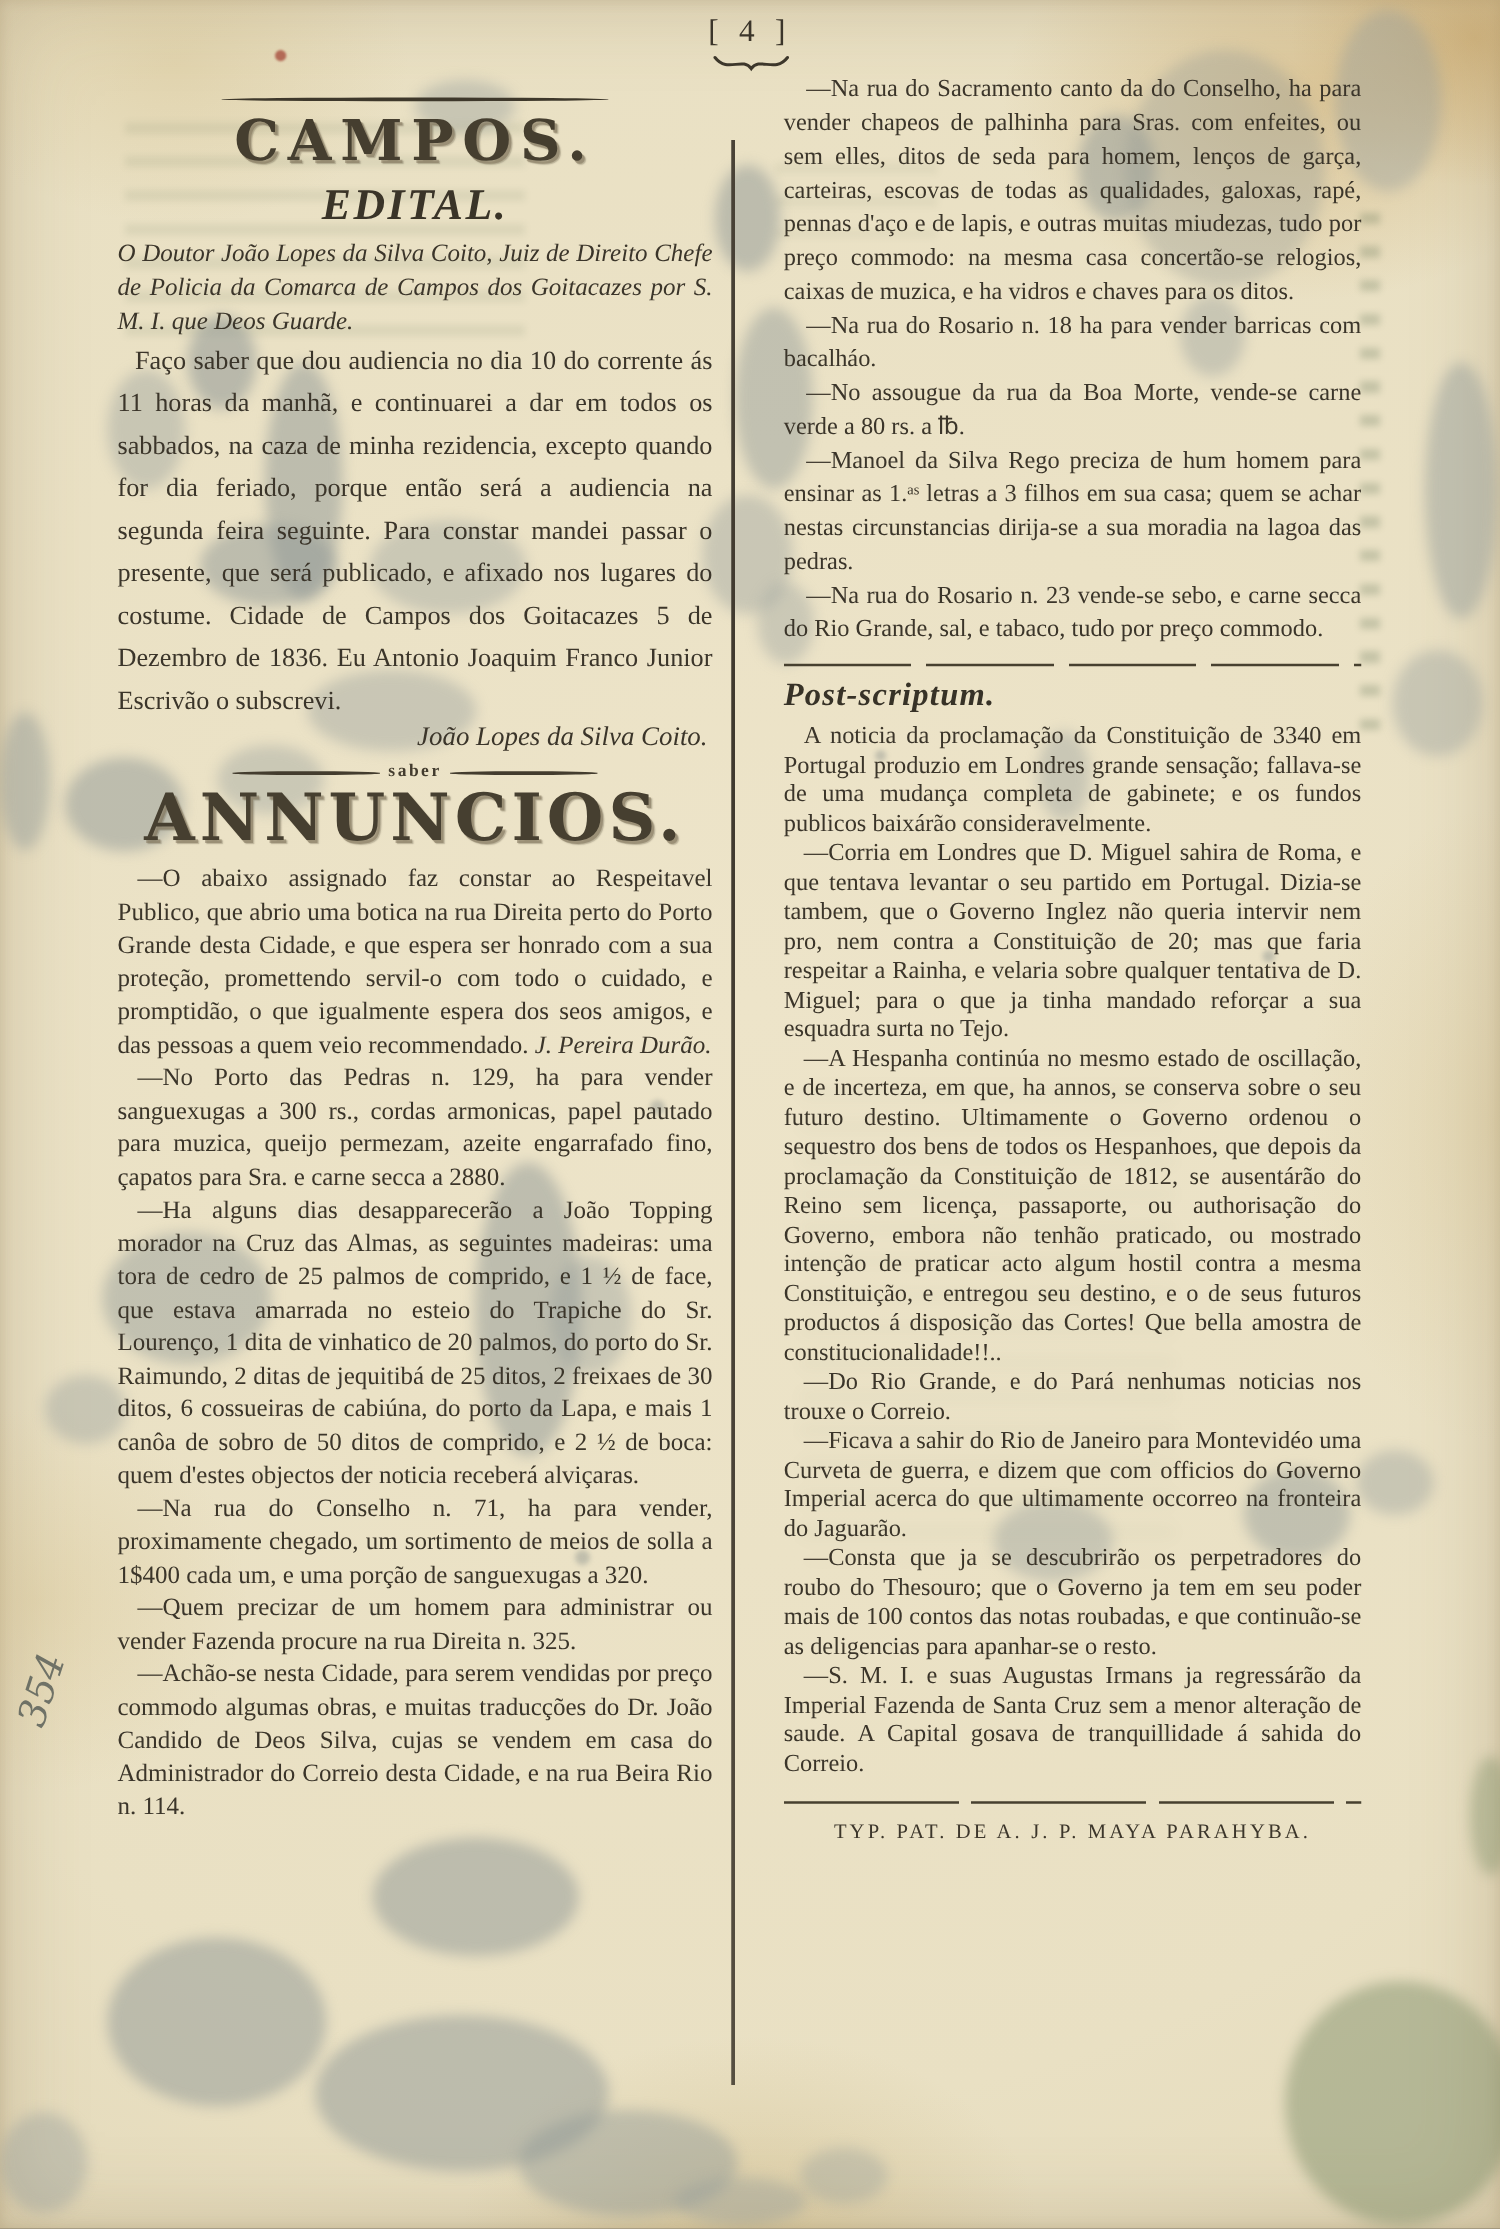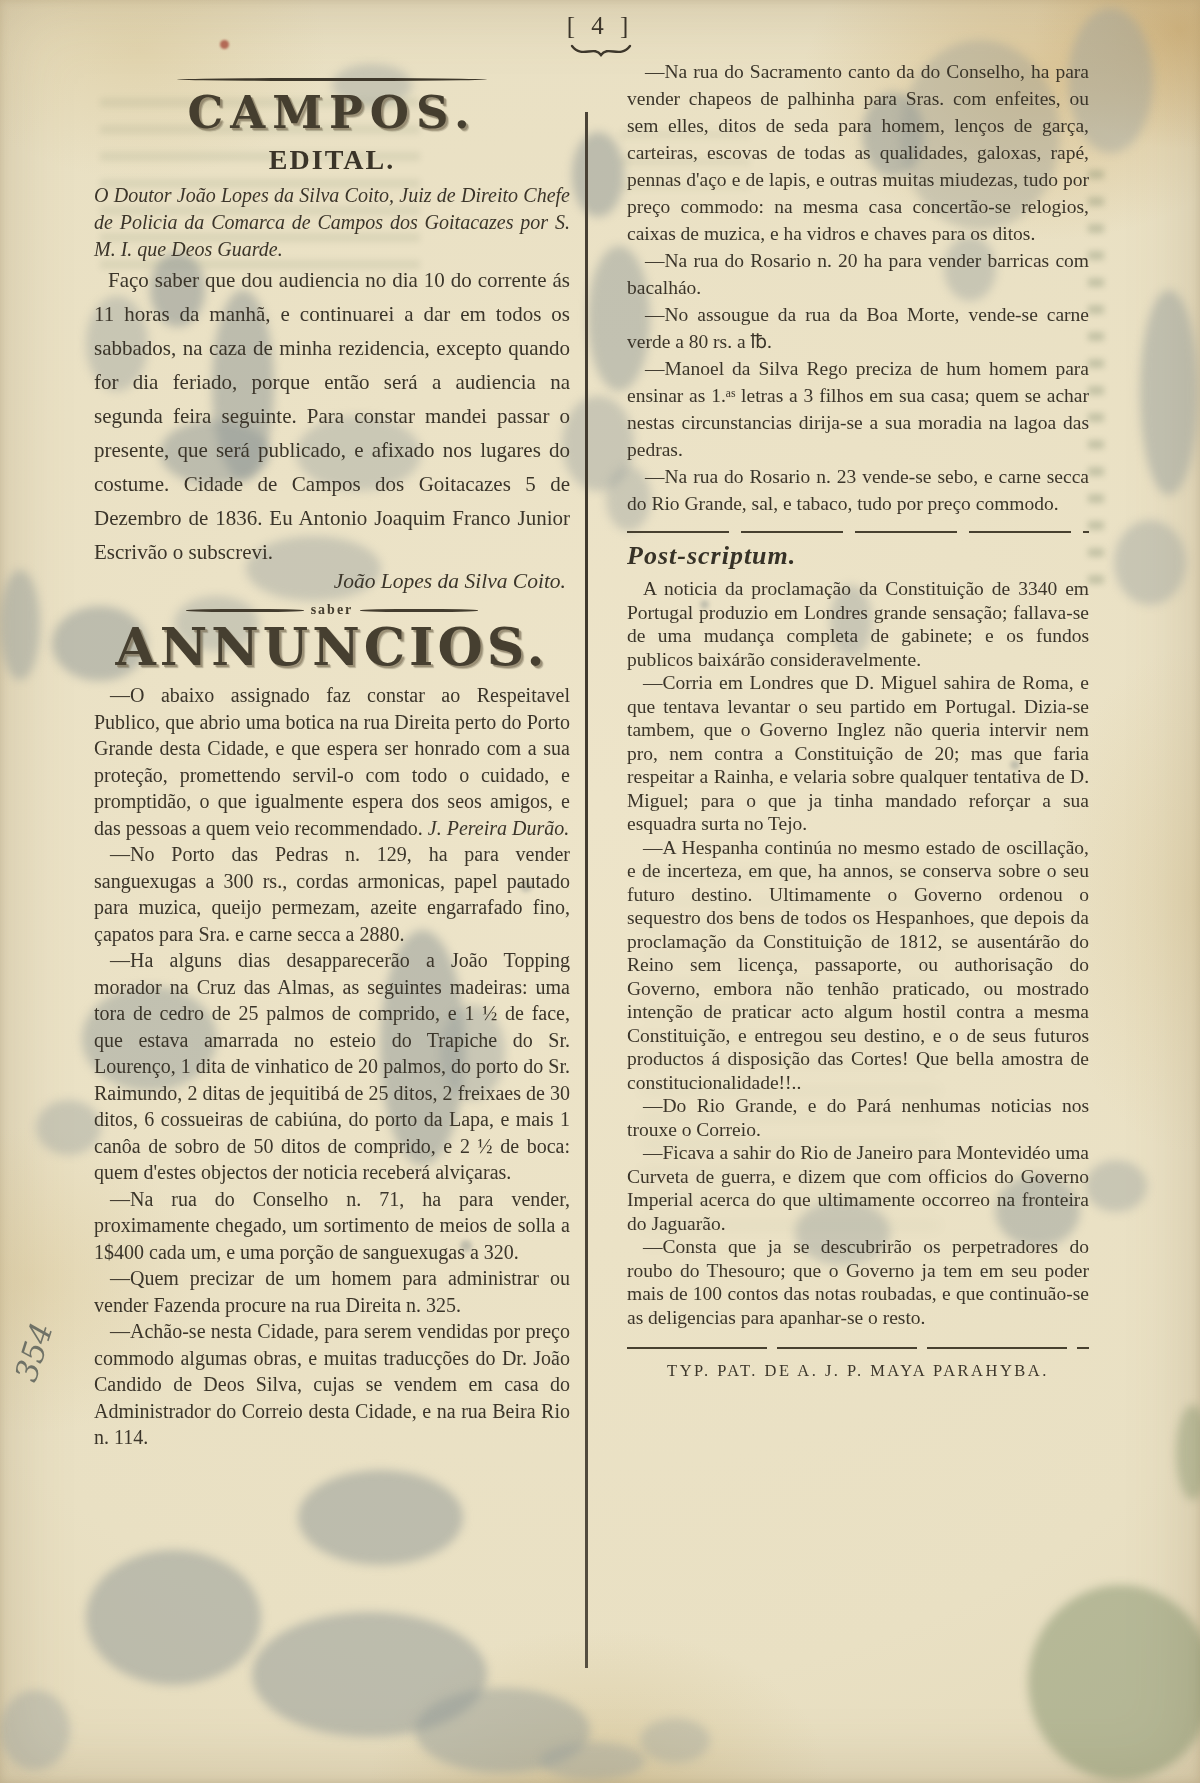--- a/index.html
+++ b/index.html
@@ -30,21 +30,21 @@
   .margin-note{position:absolute;left:4px;top:1334px;transform:rotate(-72deg);
     font-size:31px;font-style:italic;font-family:"DejaVu Serif",serif;color:rgba(86,91,85,.82);}
   .col{position:absolute;text-align:justify;}
   .col-left{left:94px;top:78px;width:476px;}
   .col-right{left:627px;top:58px;width:462px;}
   .col p{margin:0;}
   .masthead-rule{height:3px;width:310px;margin:0 auto;background:#3e382b;border-radius:50%;}
   .masthead{margin:8px 0 0;text-align:center;font-family:"DejaVu Serif",serif;font-size:45px;
     line-height:1.05;letter-spacing:7px;font-weight:700;color:#453e2f;
     text-shadow:2px 2px 0 rgba(131,119,92,.55), 3px 3px 1px rgba(90,80,60,.35);}
-  .edital-h{margin:8px 0 6px;text-align:center;font-size:28px;letter-spacing:2px;font-weight:700;color:#3a3428;}
+  .edital-h{margin:8px 0 6px;text-align:center;font-size:35px;letter-spacing:2px;font-weight:700;color:#3a3428;font-style:italic;}
   .intro{font-style:italic;font-size:20px;line-height:27px;}
   .edital-body{font-size:21px;line-height:34px;text-indent:14px;}
   .signature{font-style:italic;text-align:right;font-size:21.5px;padding-right:4px;margin-top:2px;}
   .ornament{display:flex;align-items:center;justify-content:center;gap:7px;margin:9px 0 2px;}
   .orn-line{height:2.5px;flex:0 0 118px;background:#433c2e;border-radius:50%;}
   .orn-dots{font-size:14px;letter-spacing:2px;font-weight:bold;color:#433c2e;line-height:1;}
   .annuncios-h{margin:4px 0 9px;text-align:center;font-family:"DejaVu Serif",serif;font-size:52px;
     line-height:1;letter-spacing:4px;font-weight:700;color:#463f30;
     text-shadow:2px 2px 0 rgba(131,119,92,.55), 3px 3px 1px rgba(90,80,60,.35);}
   .ann-item{font-size:20px;line-height:26.5px;text-indent:16px;}
@@ -137,29 +137,30 @@
     <p class="ann-item"><span>—O abaixo assignado faz constar ao Respeitavel Publico, que abrio uma botica na rua Direita perto do Porto Grande desta Cidade, e que espera ser honrado com a sua proteção, promettendo servil-o com todo o cuidado, e promptidão, o que igualmente espera dos seos amigos, e das pessoas a quem veio recommendado. </span><em>J. Pereira Durão.</em></p>
     <p class="ann-item">—No Porto das Pedras n. 129, ha para vender sanguexugas a 300 rs., cordas armonicas, papel pautado para muzica, queijo permezam, azeite engarrafado fino, çapatos para Sra. e carne secca a 2880.</p>
     <p class="ann-item">—Ha alguns dias desapparecerão a João Topping morador na Cruz das Almas, as seguintes madeiras: uma tora de cedro de 25 palmos de comprido, e 1 ½ de face, que estava amarrada no esteio do Trapiche do Sr. Lourenço, 1 dita de vinhatico de 20 palmos, do porto do Sr. Raimundo, 2 ditas de jequitibá de 25 ditos, 2 freixaes de 30 ditos, 6 cossueiras de cabiúna, do porto da Lapa, e mais 1 canôa de sobro de 50 ditos de comprido, e 2 ½ de boca: quem d'estes objectos der noticia receberá alviçaras.</p>
     <p class="ann-item">—Na rua do Conselho n. 71, ha para vender, proximamente chegado, um sortimento de meios de solla a 1$400 cada um, e uma porção de sanguexugas a 320.</p>
     <p class="ann-item">—Quem precizar de um homem para administrar ou vender Fazenda procure na rua Direita n. 325.</p>
     <p class="ann-item">—Achão-se nesta Cidade, para serem vendidas por preço commodo algumas obras, e muitas traducções do Dr. João Candido de Deos Silva, cujas se vendem em casa do Administrador do Correio desta Cidade, e na rua Beira Rio n. 114.</p>
   </div>
 
   <div class="col col-right">
     <p class="news-item">—Na rua do Sacramento canto da do Conselho, ha para vender chapeos de palhinha para Sras. com enfeites, ou sem elles, ditos de seda para homem, lenços de garça, carteiras, escovas de todas as qualidades, galoxas, rapé, pennas d'aço e de lapis, e outras muitas miudezas, tudo por preço commodo: na mesma casa concertão-se relogios, caixas de muzica, e ha vidros e chaves para os ditos.</p>
-    <p class="news-item">—Na rua do Rosario n. 20 ha para vender barricas com bacalháo.</p>
+    <p class="news-item">—Na rua do Rosario n. 18 ha para vender barricas com bacalháo.</p>
     <p class="news-item">—No assougue da rua da Boa Morte, vende-se carne verde a 80 rs. a ℔.</p>
     <p class="news-item">—Manoel da Silva Rego preciza de hum homem para ensinar as 1.ᵃˢ letras a 3 filhos em sua casa; quem se achar nestas circunstancias dirija-se a sua moradia na lagoa das pedras.</p>
     <p class="news-item">—Na rua do Rosario n. 23 vende-se sebo, e carne secca do Rio Grande, sal, e tabaco, tudo por preço commodo.</p>
     <div class="ps-rule"></div>
     <h3 class="ps-h">Post-scriptum.</h3>
     <p class="ps-item">A noticia da proclamação da Constituição de 3340 em Portugal produzio em Londres grande sensação; fallava-se de uma mudança completa de gabinete; e os fundos publicos baixárão consideravelmente.</p>
     <p class="ps-item">—Corria em Londres que D. Miguel sahira de Roma, e que tentava levantar o seu partido em Portugal. Dizia-se tambem, que o Governo Inglez não queria intervir nem pro, nem contra a Constituição de 20; mas que faria respeitar a Rainha, e velaria sobre qualquer tentativa de D. Miguel; para o que ja tinha mandado reforçar a sua esquadra surta no Tejo.</p>
     <p class="ps-item">—A Hespanha continúa no mesmo estado de oscillação, e de incerteza, em que, ha annos, se conserva sobre o seu futuro destino. Ultimamente o Governo ordenou o sequestro dos bens de todos os Hespanhoes, que depois da proclamação da Constituição de 1812, se ausentárão do Reino sem licença, passaporte, ou authorisação do Governo, embora não tenhão praticado, ou mostrado intenção de praticar acto algum hostil contra a mesma Constituição, e entregou seu destino, e o de seus futuros productos á disposição das Cortes! Que bella amostra de constitucionalidade!!..</p>
     <p class="ps-item">—Do Rio Grande, e do Pará nenhumas noticias nos trouxe o Correio.</p>
     <p class="ps-item">—Ficava a sahir do Rio de Janeiro para Montevidéo uma Curveta de guerra, e dizem que com officios do Governo Imperial acerca do que ultimamente occorreo na fronteira do Jaguarão.</p>
     <p class="ps-item">—Consta que ja se descubrirão os perpetradores do roubo do Thesouro; que o Governo ja tem em seu poder mais de 100 contos das notas roubadas, e que continuão-se as deligencias para apanhar-se o resto.</p>
+    <p class="ps-item">—S. M. I. e suas Augustas Irmans ja regressárão da Imperial Fazenda de Santa Cruz sem a menor alteração de saude. A Capital gosava de tranquillidade á sahida do Correio.</p>
     <div class="footer-rule"></div>
     <div class="footer">TYP.  PAT.  DE A. J. P. MAYA PARAHYBA.</div>
   </div>
 
 </div>
 
 </body></html>

